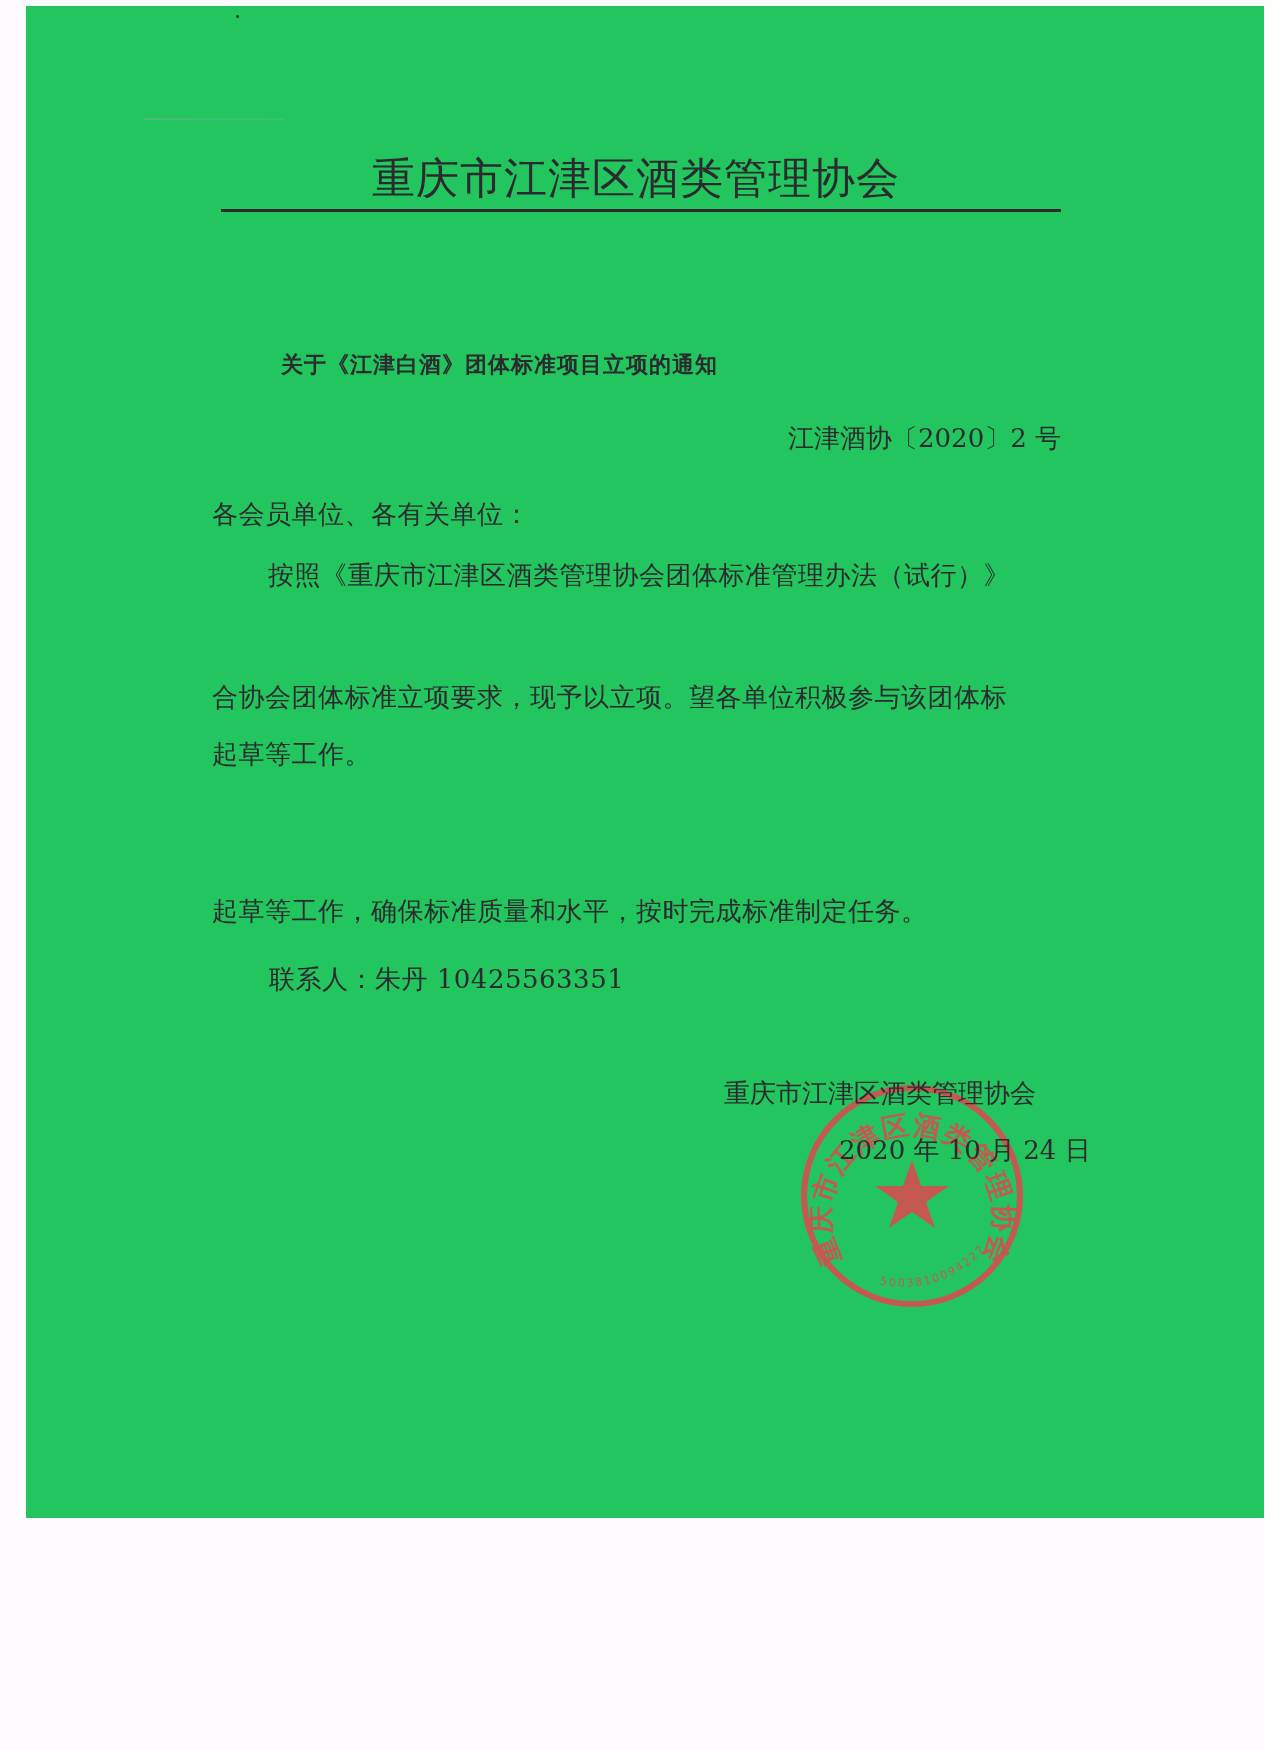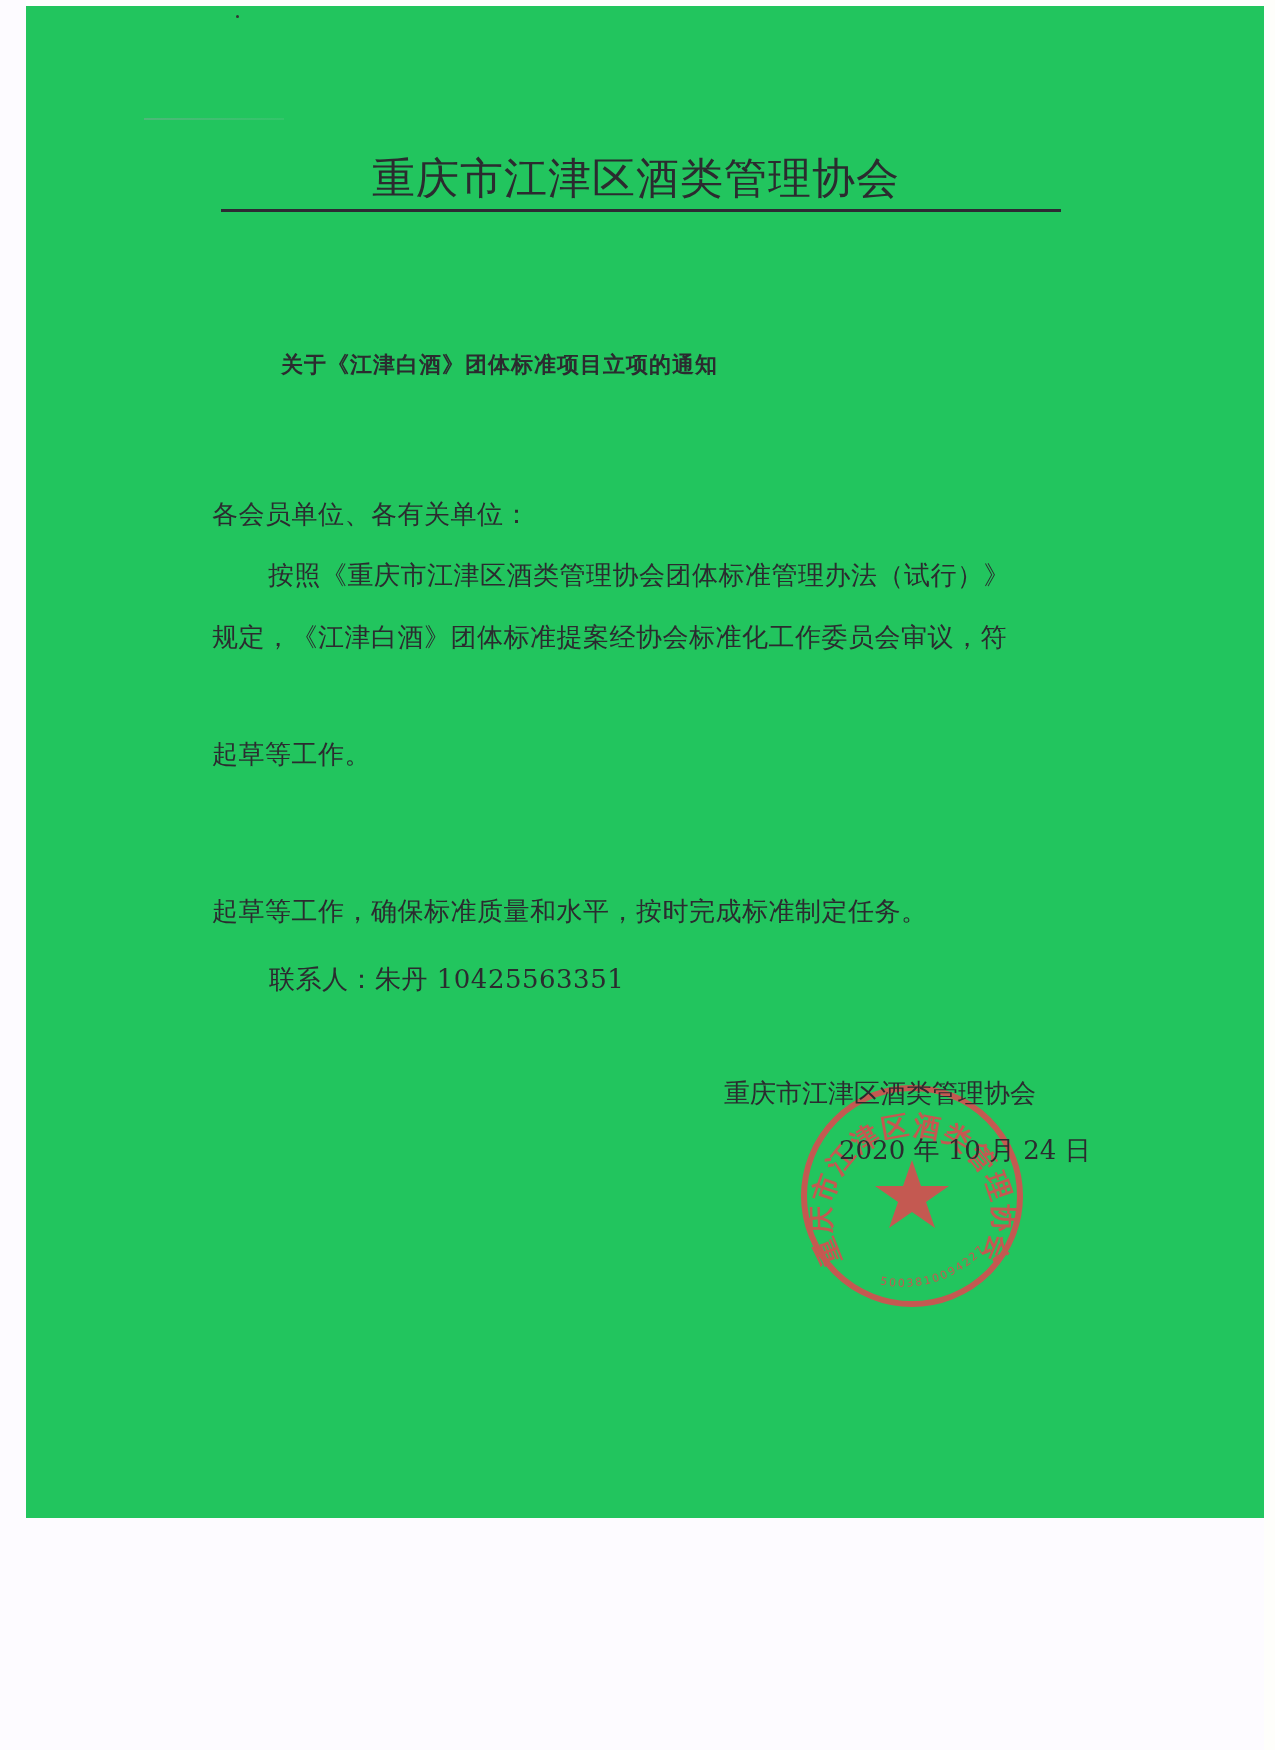--- a/index.html
+++ b/index.html
@@ -119,25 +119,26 @@
 <div class="page">
   <div class="scan-edge-top"></div>
   <div class="scan-edge-right"></div>
   <div class="speck" style="left:210px; top:15px;"></div>
   <div class="faint-mark"></div>
 
   <div class="letterhead serif">重庆市江津区酒类管理协会</div>
   <div class="letterhead-rule"></div>
 
   <div class="notice-title sans">关于《江津白酒》团体标准项目立项的通知</div>
+  <div class="doc-number serif">江津酒协〔2020〕2 号</div>
 
   <div class="body-line flush sans" style="top:497px;">各会员单位、各有关单位：</div>
 
   <div class="body-line indent sans" style="top:558px;">按照《重庆市江津区酒类管理协会团体标准管理办法（试行）》</div>
-  <div class="body-line flush sans" style="top:620px;">规定，《江津白酒》团体标准提案经协会标准化工作委员会审议，符</div>
+  <div class="body-line flush sans" style="top:680px;">合协会团体标准立项要求，现予以立项。望各单位积极参与该团体标</div>
   <div class="body-line flush sans" style="top:737px;">起草等工作。</div>
 
   <div class="body-line flush sans" style="top:894px;">起草等工作，确保标准质量和水平，按时完成标准制定任务。</div>
 
   <div class="body-line serif" style="left:243px; top:962px;">联系人：朱丹 10425563351</div>
 
   <svg class="stamp" viewBox="0 0 228 228">
     <defs>
       <path id="sealArc" d="M 40 170 A 82 82 0 1 1 188 170"></path>
     </defs>

